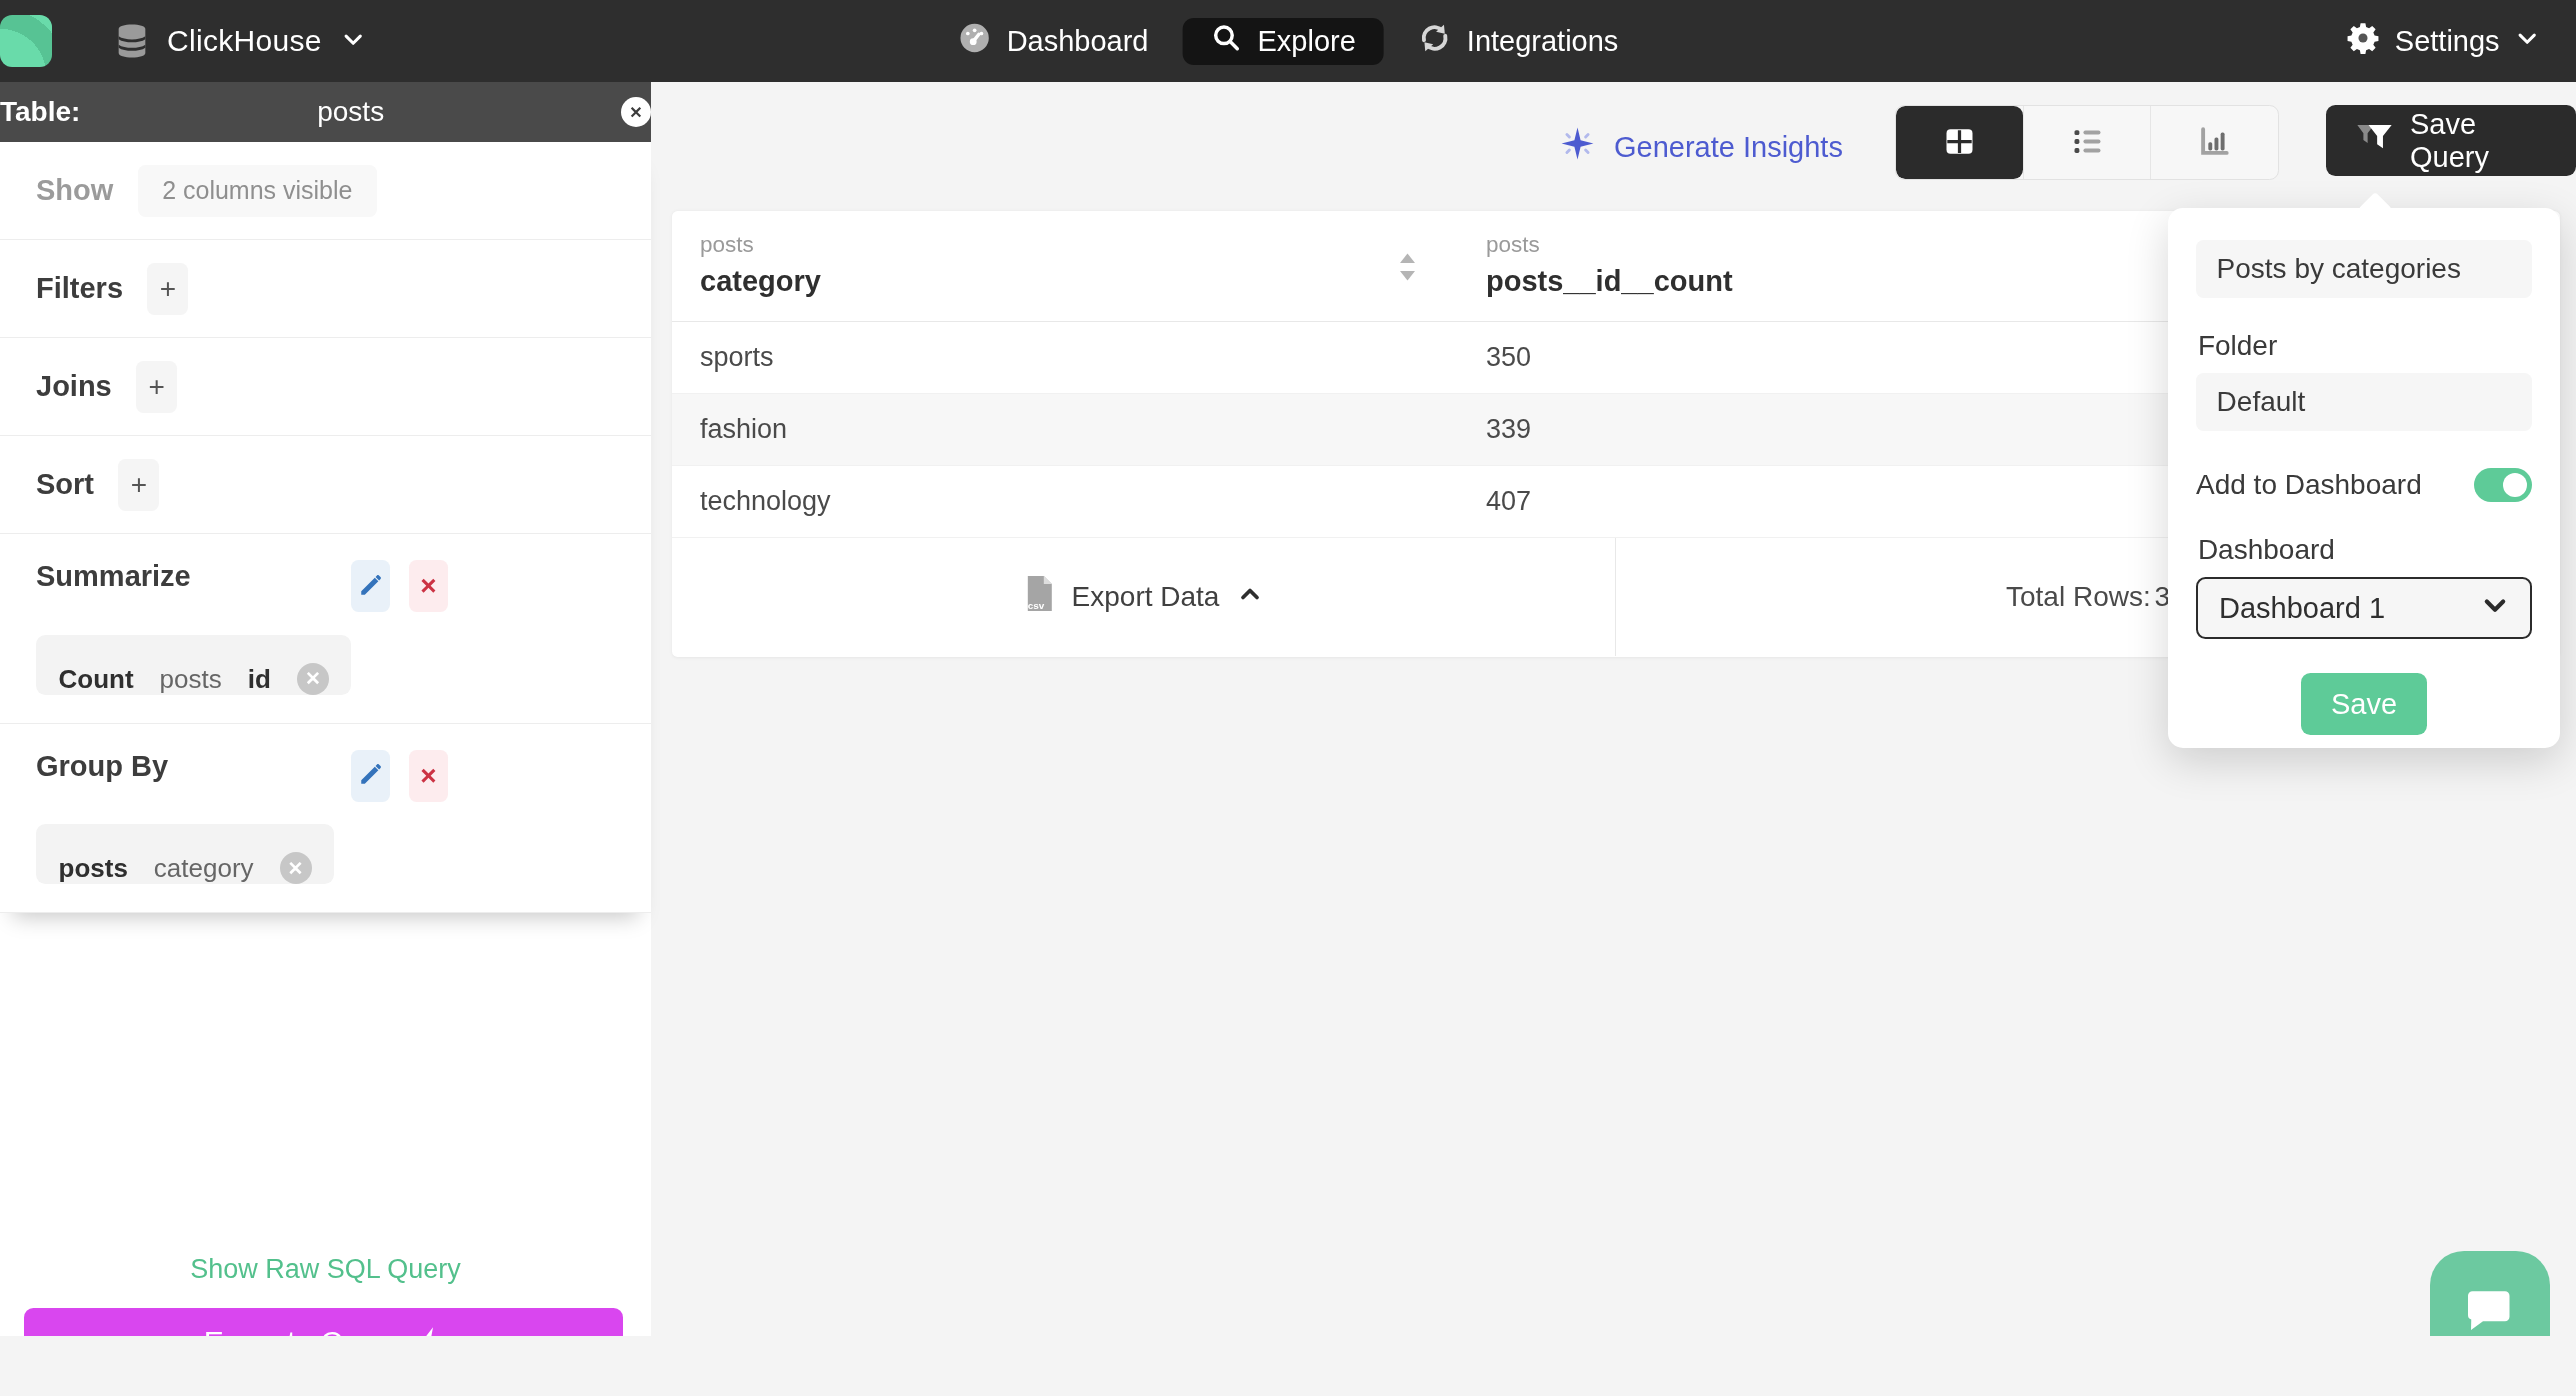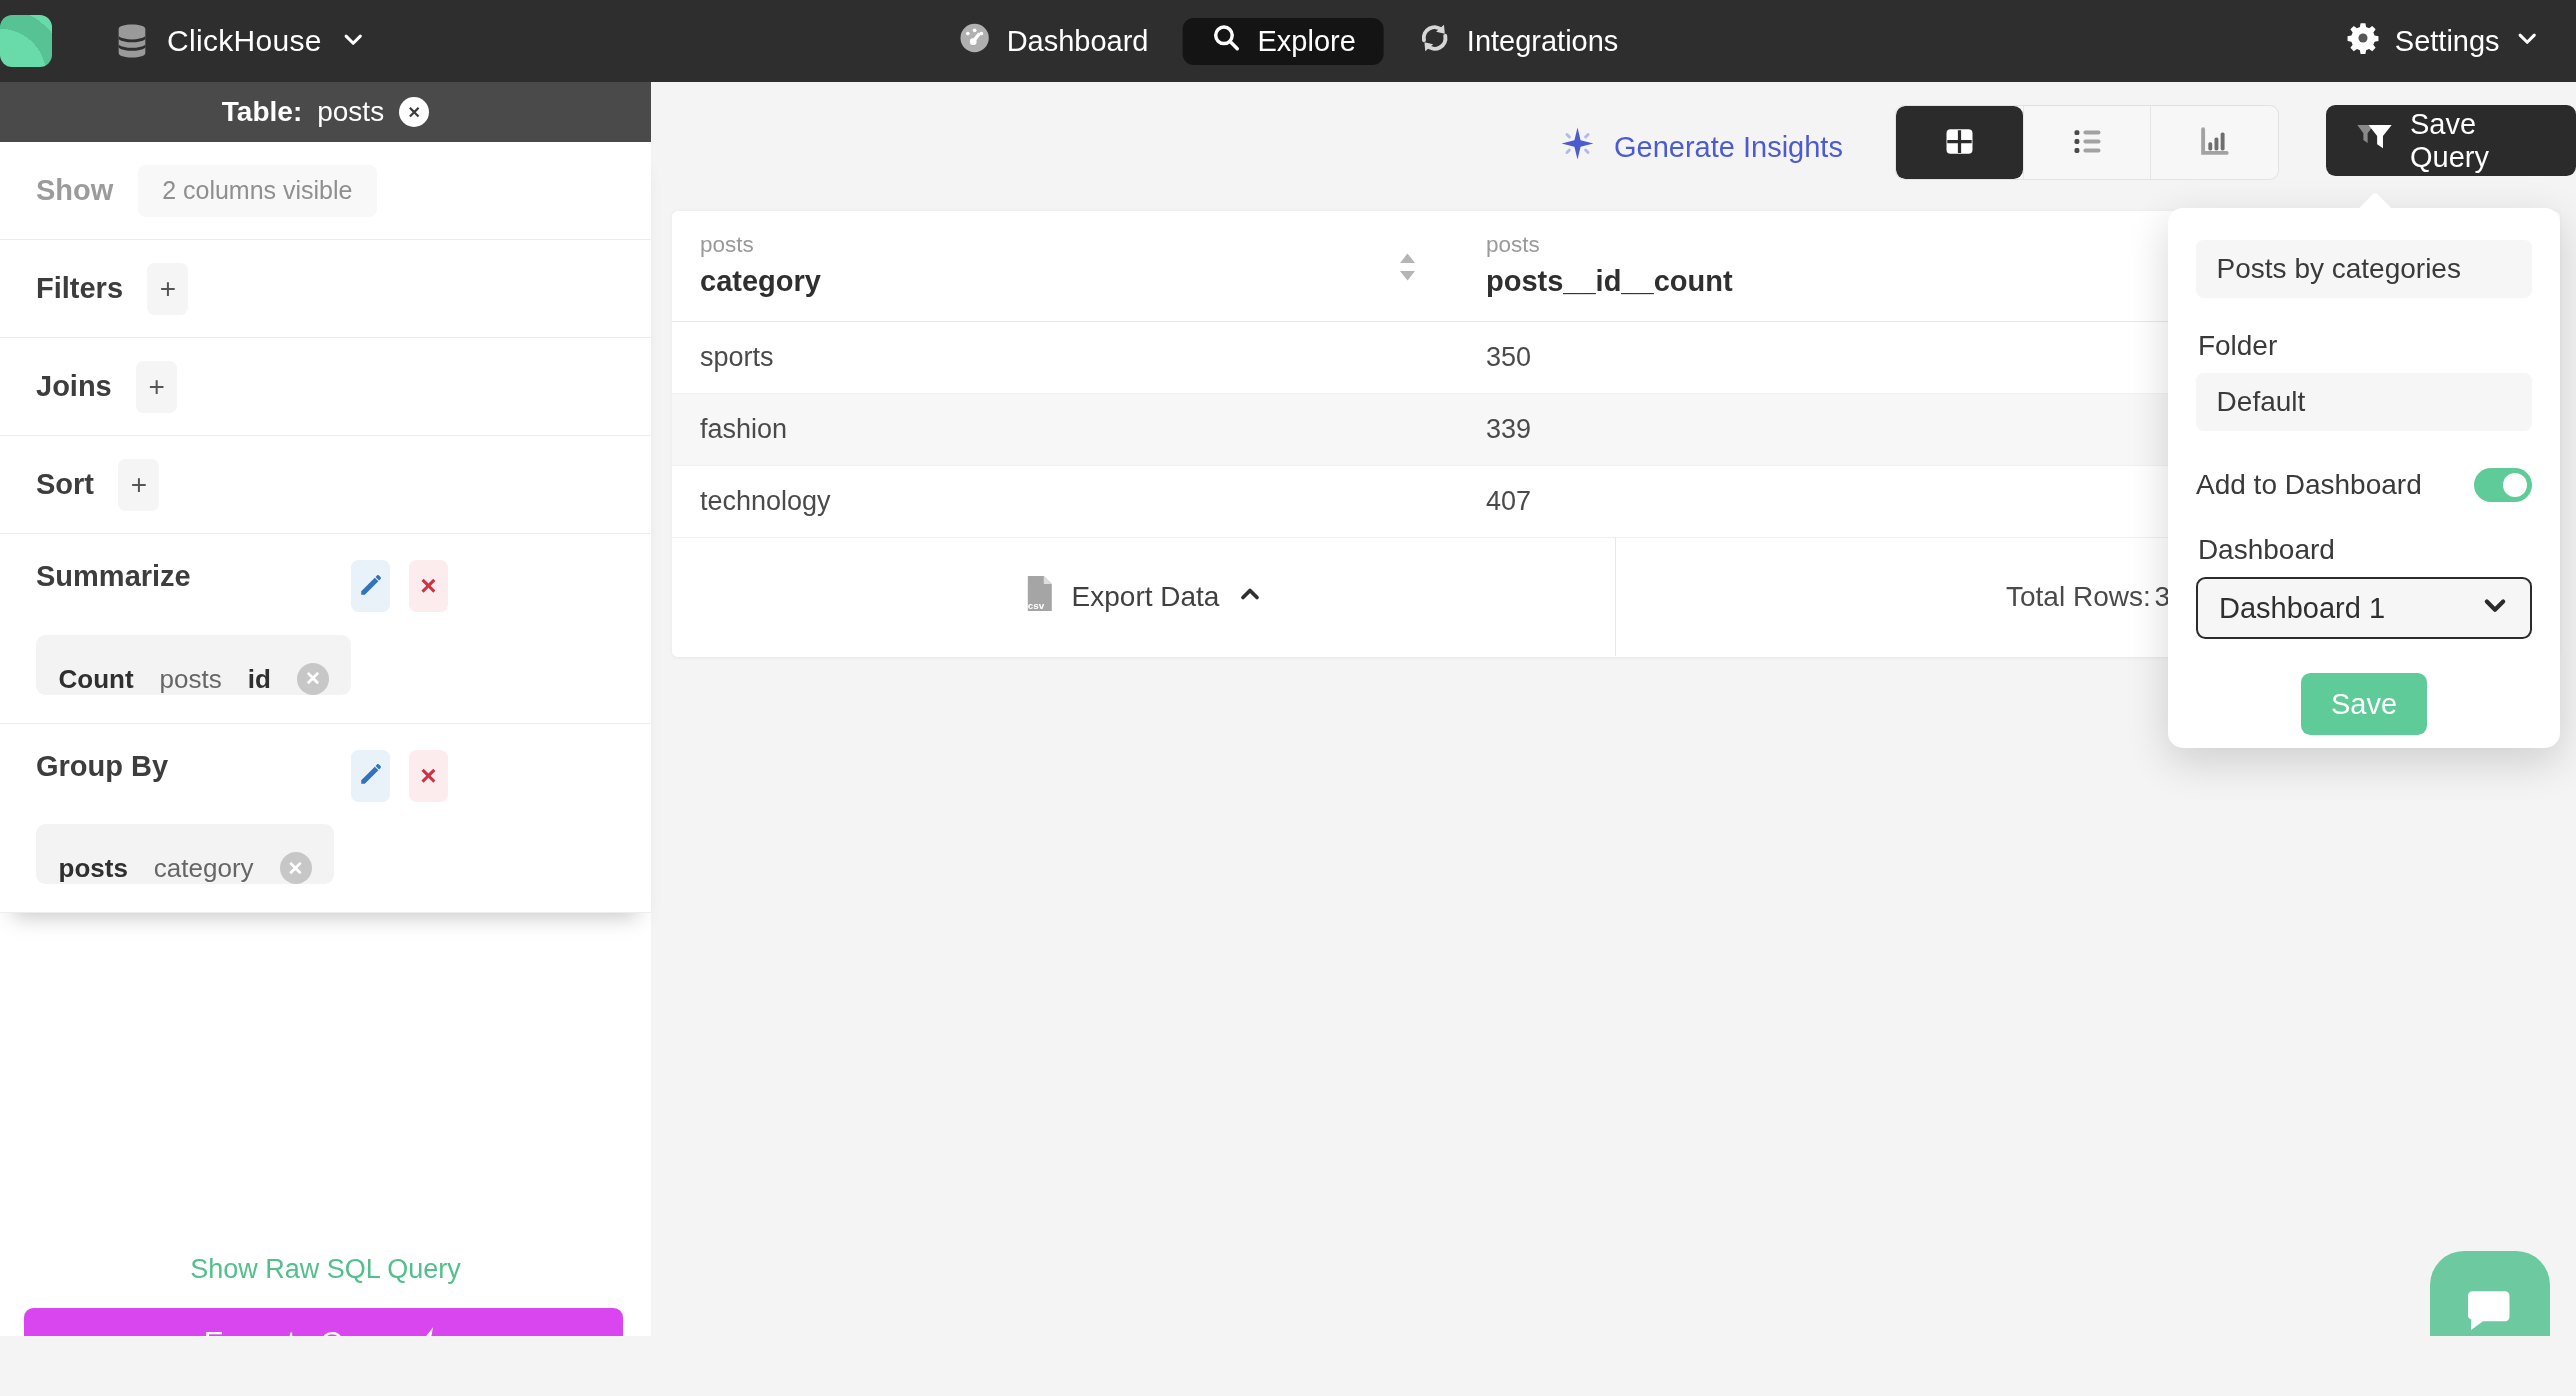--- a/index.html
+++ b/index.html
@@ -14,21 +14,21 @@
           background: radial-gradient(circle at 0% 115%, #69dbaa 0 58%, #57c394 58% 84%, #69dbaa 84%); }
   .brand-db { margin-left:47px; display:flex; align-items:center; }
   .brand-name { font-size:30px; letter-spacing:0.3px; }
   .topnav { position:absolute; left:50%; top:0; height:100%; transform:translateX(-50%); display:flex; align-items:center; gap:34px; }
   .nav-item { display:flex; align-items:center; gap:15px; font-size:29px; color:#fff; cursor:pointer; white-space:nowrap; }
   .nav-pill { background:#141414; border-radius:11.2px; padding:4px 28px; }
   .settings { position:absolute; right:37px; top:0; height:100%; display:flex; align-items:center; gap:15px; font-size:29px; cursor:pointer; }
 
   
   .sidebar { position:absolute; left:0; top:82px; width:651px; bottom:0; background:#fff; }
-  .table-bar { height:60px; background:#4a4a4a; color:#fff; display:flex; align-items:center; justify-content:center; gap:15px; font-size:28px; }
+  .table-bar { height:60px; background:#4a4a4a; color:#fff; display:flex; align-items:center; justify-content:space-between; gap:15px; font-size:28px; }
   .table-bar b { font-weight:bold; }
   .close-white { width:30px; height:30px; border-radius:50%; background:#fff; color:#3c3c3c; display:flex; align-items:center; justify-content:center; font-size:16px; font-weight:bold; cursor:pointer; }
   .sidebar-card { background:#fff; box-shadow:0 17px 20.6px -13px rgba(0,0,0,.22); }
   .srow { display:flex; align-items:center; gap:24.4px; padding:0 36px; height:98px; border-bottom:0.9px solid #ededed; }
   .muted-label { font-size:29px; font-weight:bold; color:#9b9b9b; }
   .head-label { font-size:29px; font-weight:bold; color:#3d3d3d; }
   .soft-chip { background:#f8f8f8; border-radius:7.5px; height:52px; display:flex; align-items:center; padding:0 24.4px; font-size:25px; color:#8f8f8f; cursor:pointer; }
   .plus-btn { width:41px; height:52px; background:#f5f5f5; border-radius:7.5px; font-size:28px; color:#555; display:flex; align-items:center; justify-content:center; cursor:pointer; }
   .block { padding:26px 36px 28px; border-bottom:0.9px solid #ededed; }
   .block-head { display:flex; align-items:flex-start; }

